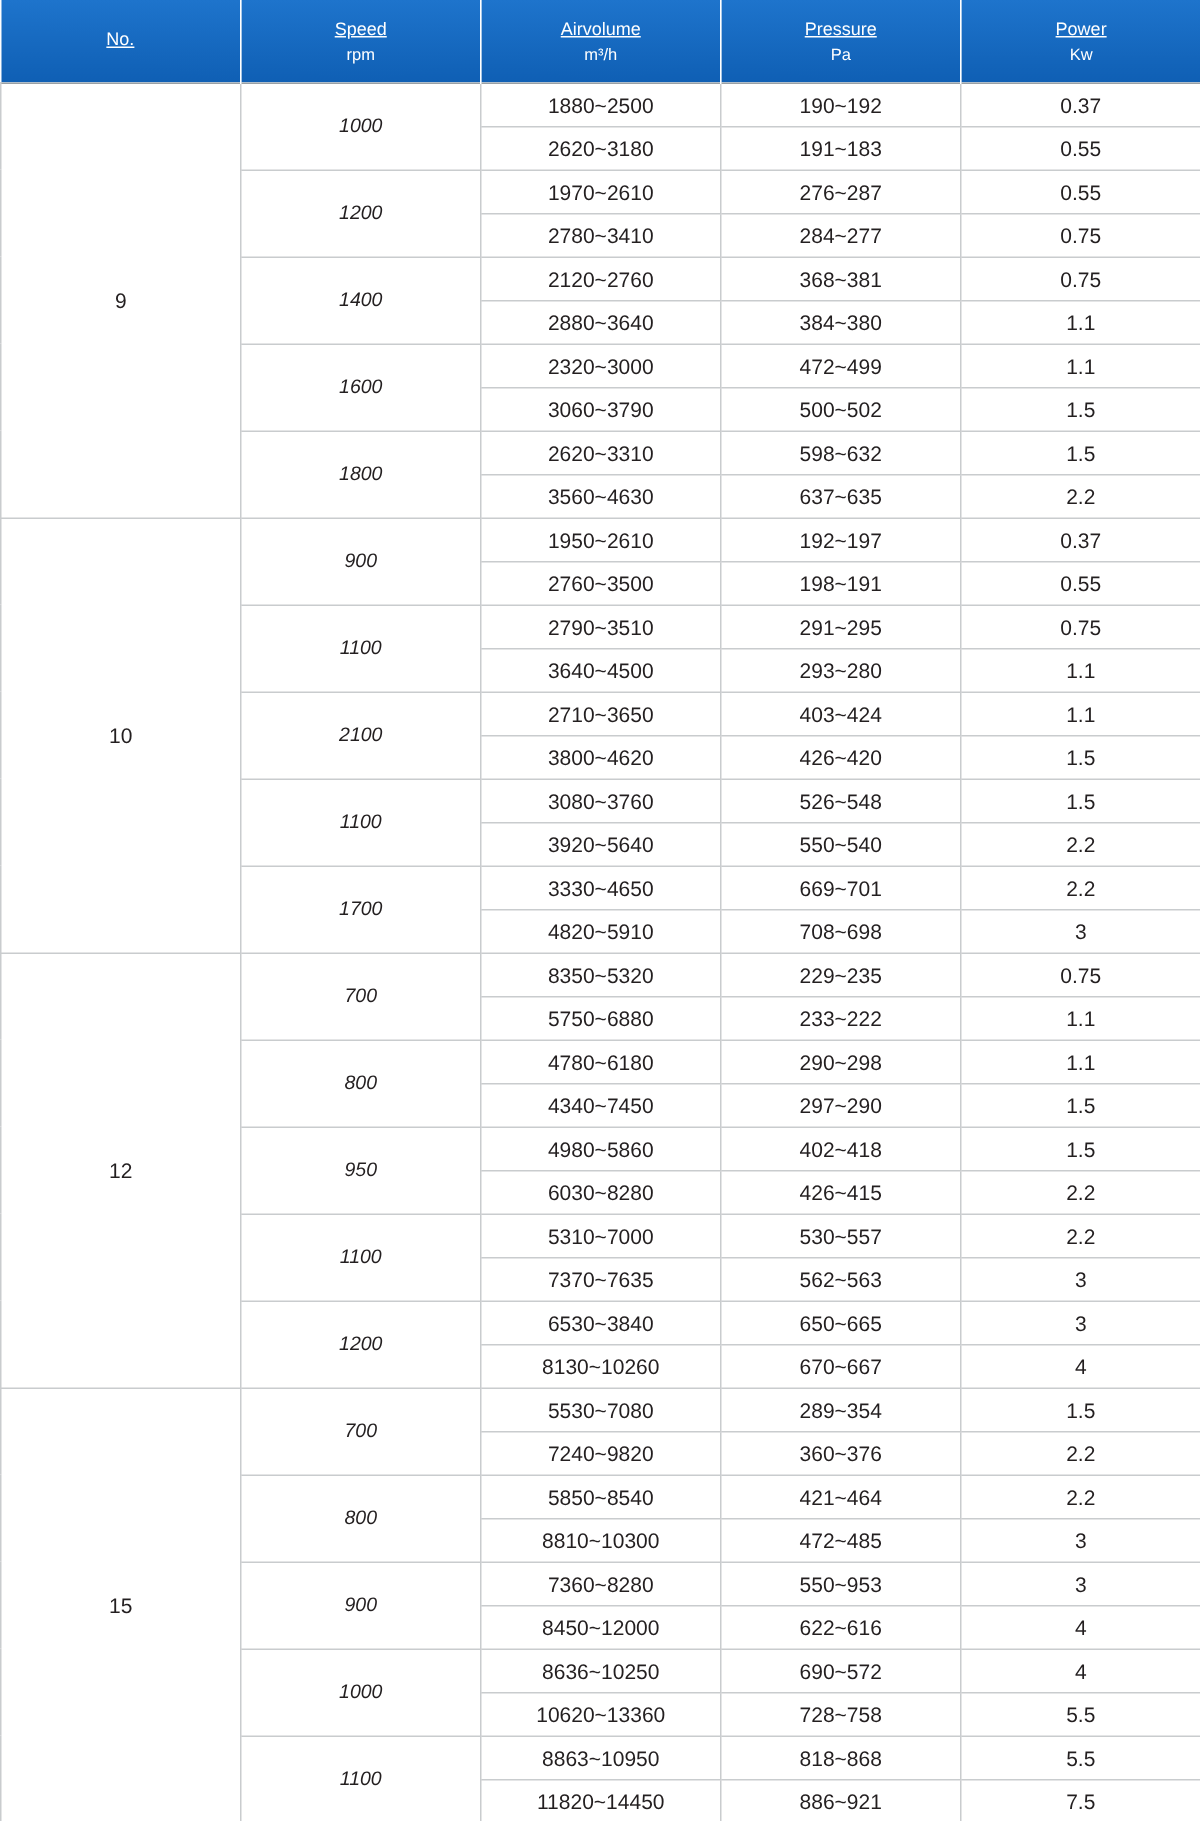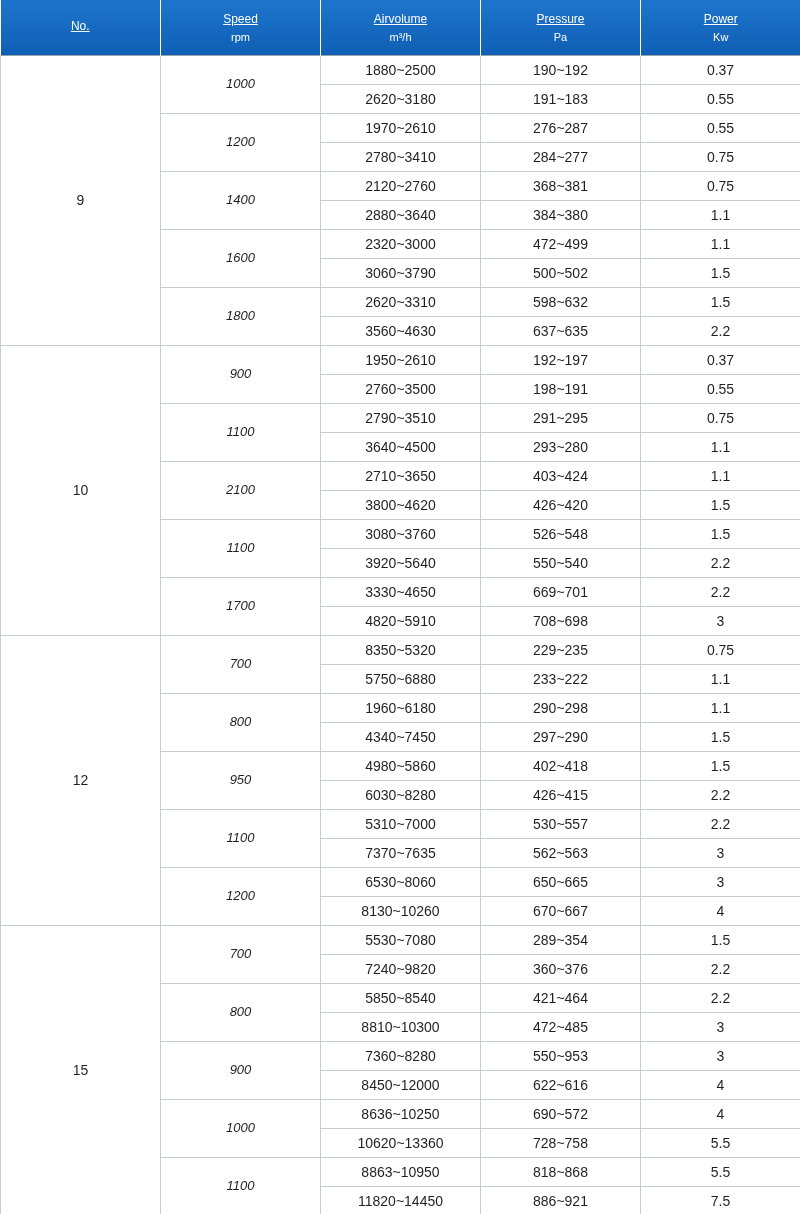--- a/index.html
+++ b/index.html
@@ -227,21 +227,21 @@
         <td class="press-cell">229~235</td>
         <td class="power-cell">0.75</td>
       </tr>
       <tr>
         <td class="air-cell">5750~6880</td>
         <td class="press-cell">233~222</td>
         <td class="power-cell">1.1</td>
       </tr>
       <tr class="block-start">
         <td class="speed-cell" rowspan="2">800</td>
-        <td class="air-cell">1960~6180</td>
+        <td class="air-cell">4780~6180</td>
         <td class="press-cell">290~298</td>
         <td class="power-cell">1.1</td>
       </tr>
       <tr>
         <td class="air-cell">4340~7450</td>
         <td class="press-cell">297~290</td>
         <td class="power-cell">1.5</td>
       </tr>
       <tr class="block-start">
         <td class="speed-cell" rowspan="2">950</td>
@@ -260,21 +260,21 @@
         <td class="press-cell">530~557</td>
         <td class="power-cell">2.2</td>
       </tr>
       <tr>
         <td class="air-cell">7370~7635</td>
         <td class="press-cell">562~563</td>
         <td class="power-cell">3</td>
       </tr>
       <tr class="block-start">
         <td class="speed-cell" rowspan="2">1200</td>
-        <td class="air-cell">6530~8060</td>
+        <td class="air-cell">6530~3840</td>
         <td class="press-cell">650~665</td>
         <td class="power-cell">3</td>
       </tr>
       <tr>
         <td class="air-cell">8130~10260</td>
         <td class="press-cell">670~667</td>
         <td class="power-cell">4</td>
       </tr>
       <tr class="block-start">
         <td class="no-cell" rowspan="10">15</td>

